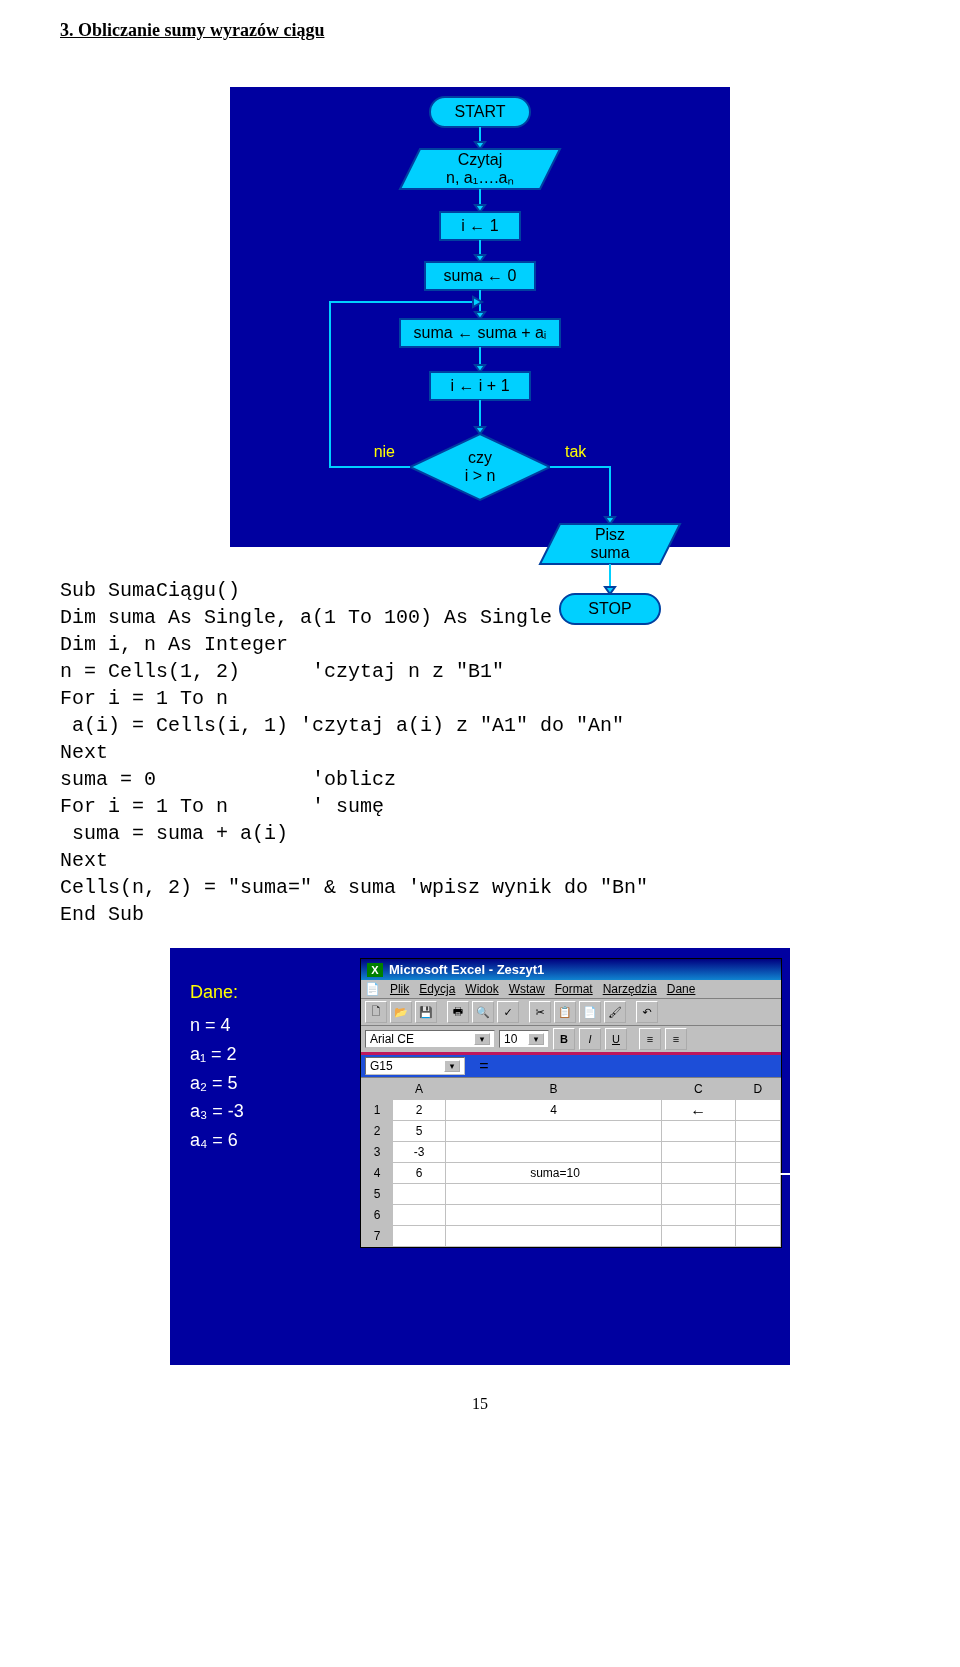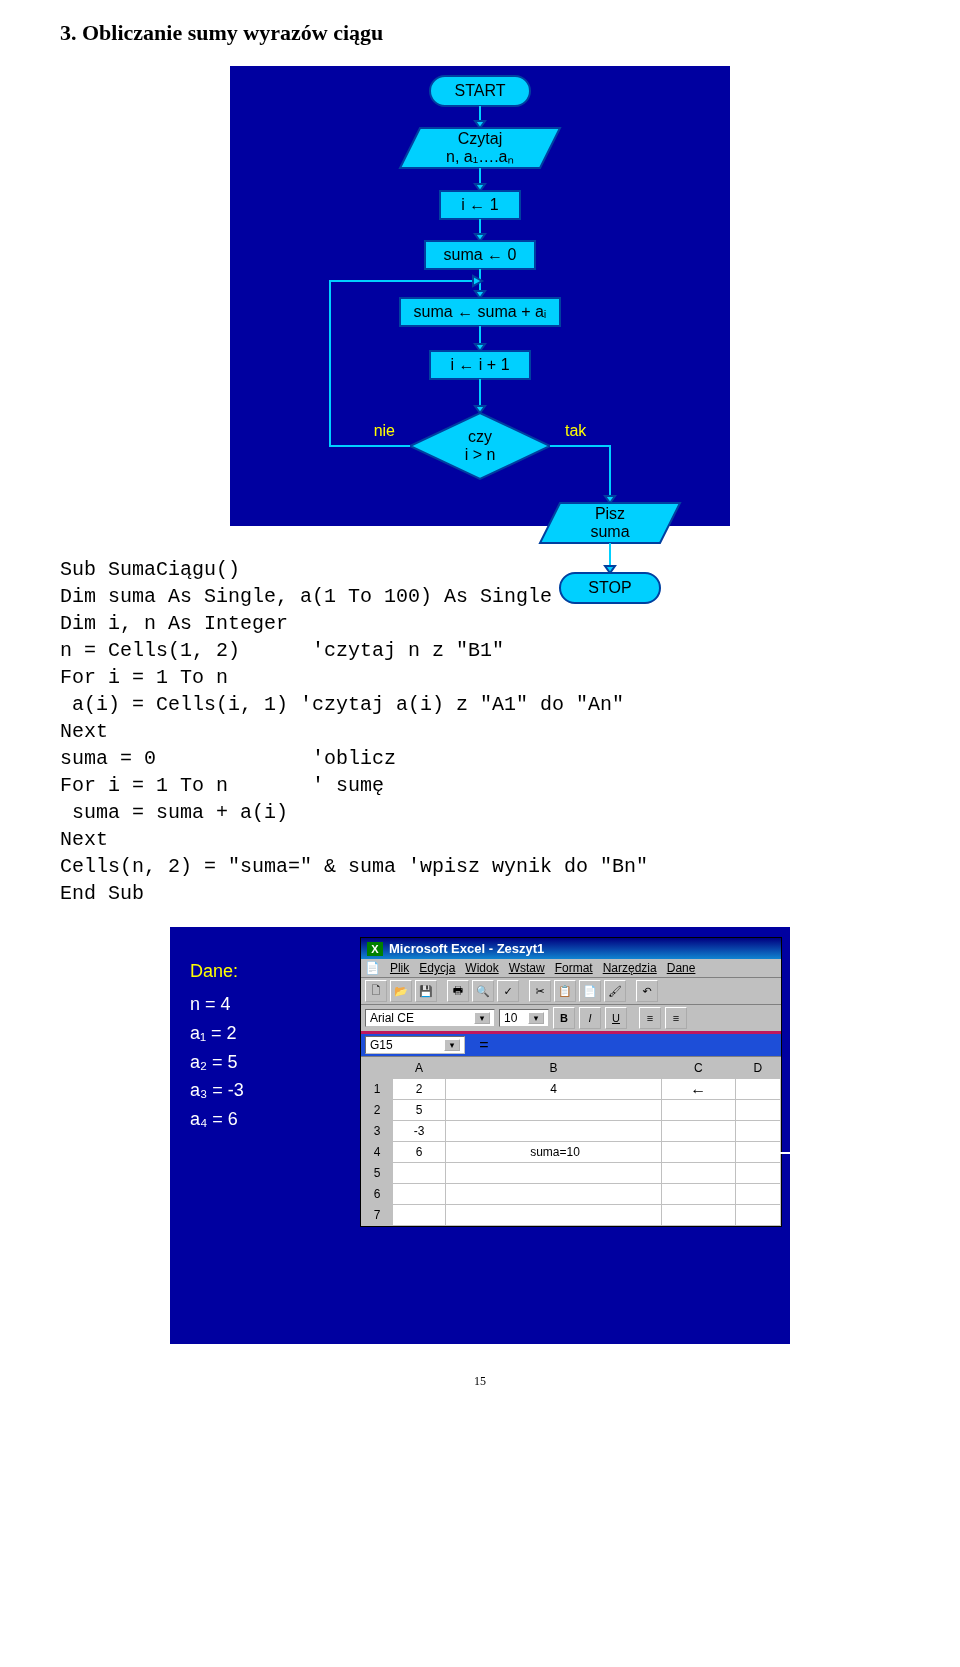--- a/index.html
+++ b/index.html
@@ -8,34 +8,36 @@
     background: #fff;
     font-family: "Times New Roman", serif;
     width: 960px;
   }
   .page {
     width: 960px;
     padding: 20px 60px 40px 60px;
     box-sizing: border-box;
   }
   .heading {
-    font-size: 22px;
+    font-size: 18px;
     font-weight: bold;
     margin-bottom: 20px;
+    text-decoration: underline;
   }
   .flowchart-wrap {
     display: flex;
     justify-content: center;
     margin-bottom: 30px;
   }
   .flowchart {
     width: 500px;
     height: 460px;
     background: #0000a0;
     position: relative;
+    margin-top: 26px;
   }
   .fc-text { fill: #000; font-family: Arial; font-size: 16px; }
   .fc-text-yellow { fill: #ffff00; font-family: Arial; font-size: 16px; }
   .fc-shape { fill: #00d0ff; stroke: #0040a0; stroke-width: 2; }
   .fc-line { stroke: #00d0ff; stroke-width: 2; fill: none; }
   .code-block {
     font-family: Liberation Mono, monospace;
     font-size: 20px;
     white-space: pre;
     line-height: 1.35;
@@ -180,21 +182,21 @@
     position: absolute;
     top: 215px;
     right: -40px;
     color: #fff;
     font-size: 18px;
     display: flex;
     align-items: center;
   }
   .page-num {
     text-align: center;
-    font-size: 12px;
+    font-size: 16px;
     margin-top: 30px;
   }
 </style>
 </head>
 <body>
 
 <div class="page">
   <div class="heading">3. Obliczanie sumy wyrazów ciągu</div>
 
   <div class="flowchart-wrap">

